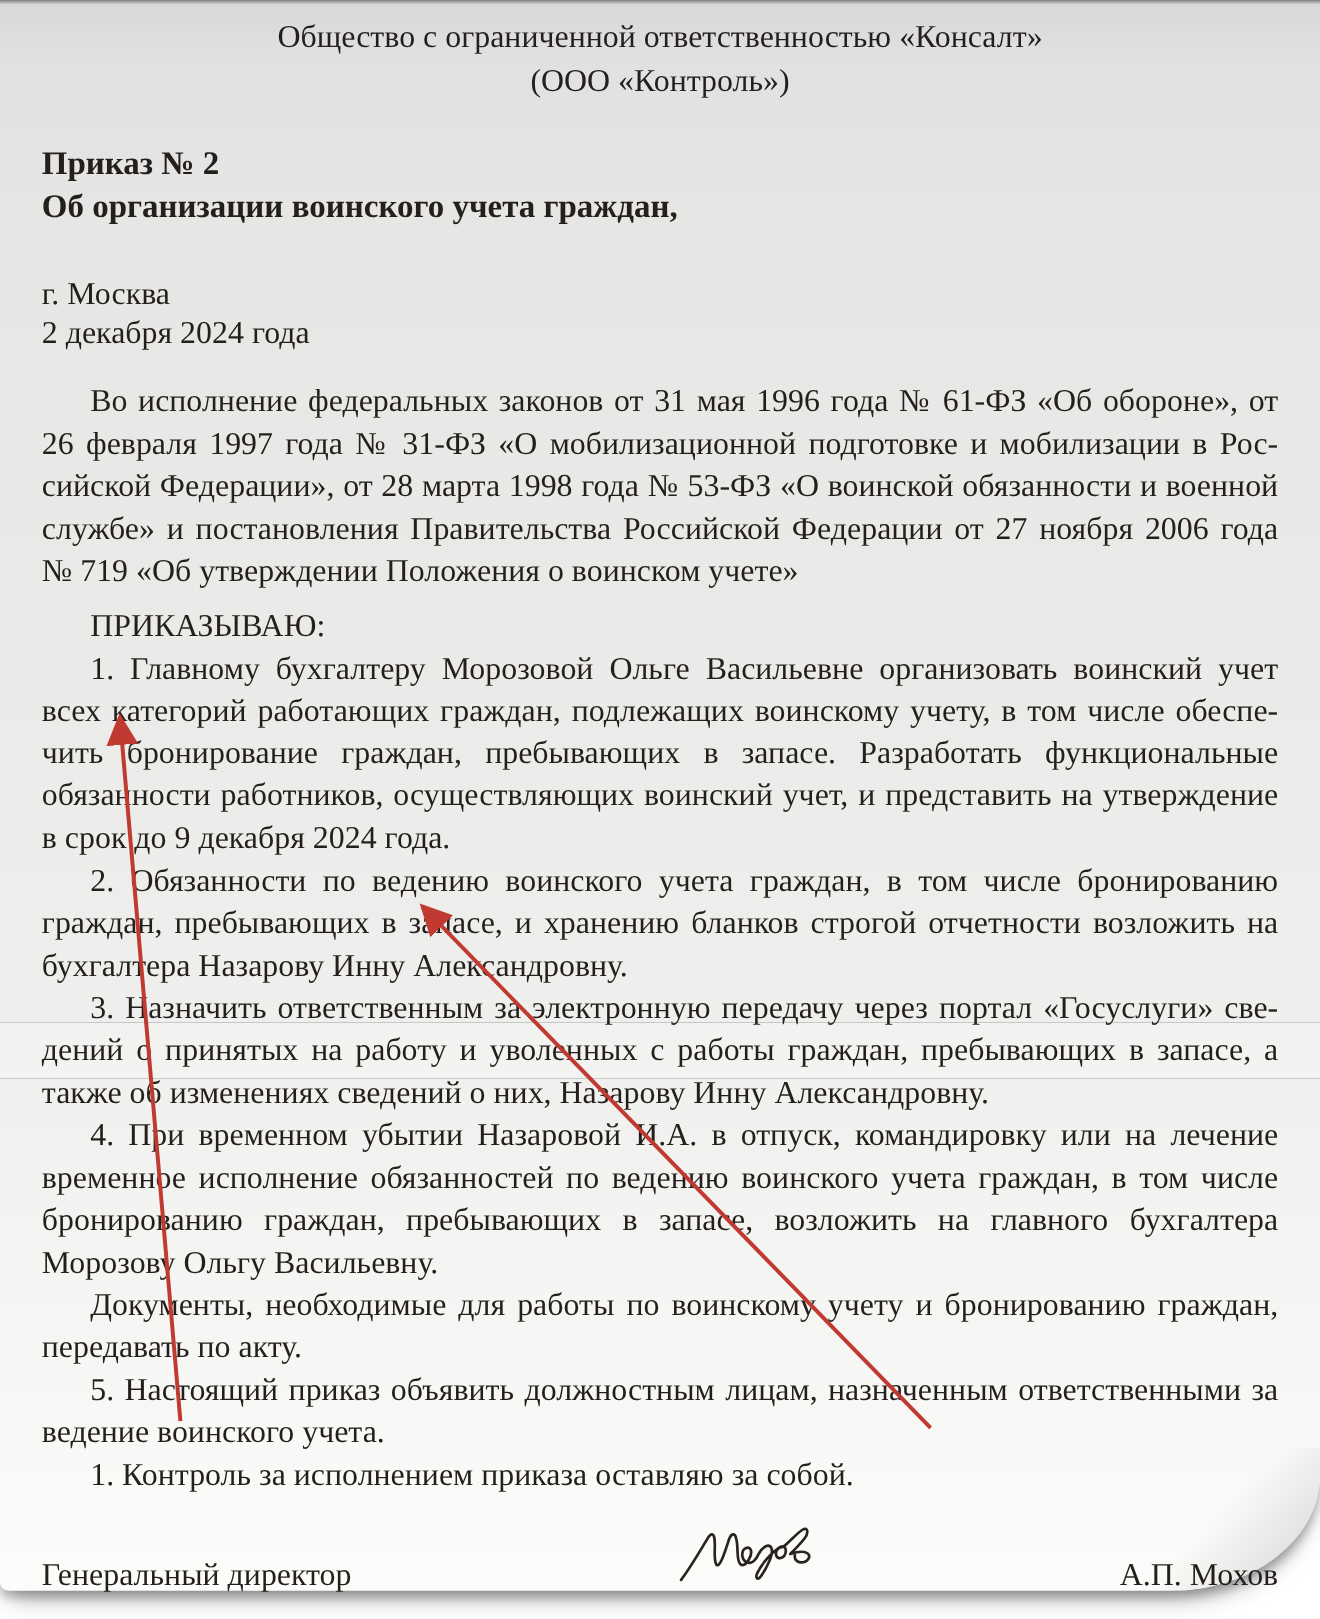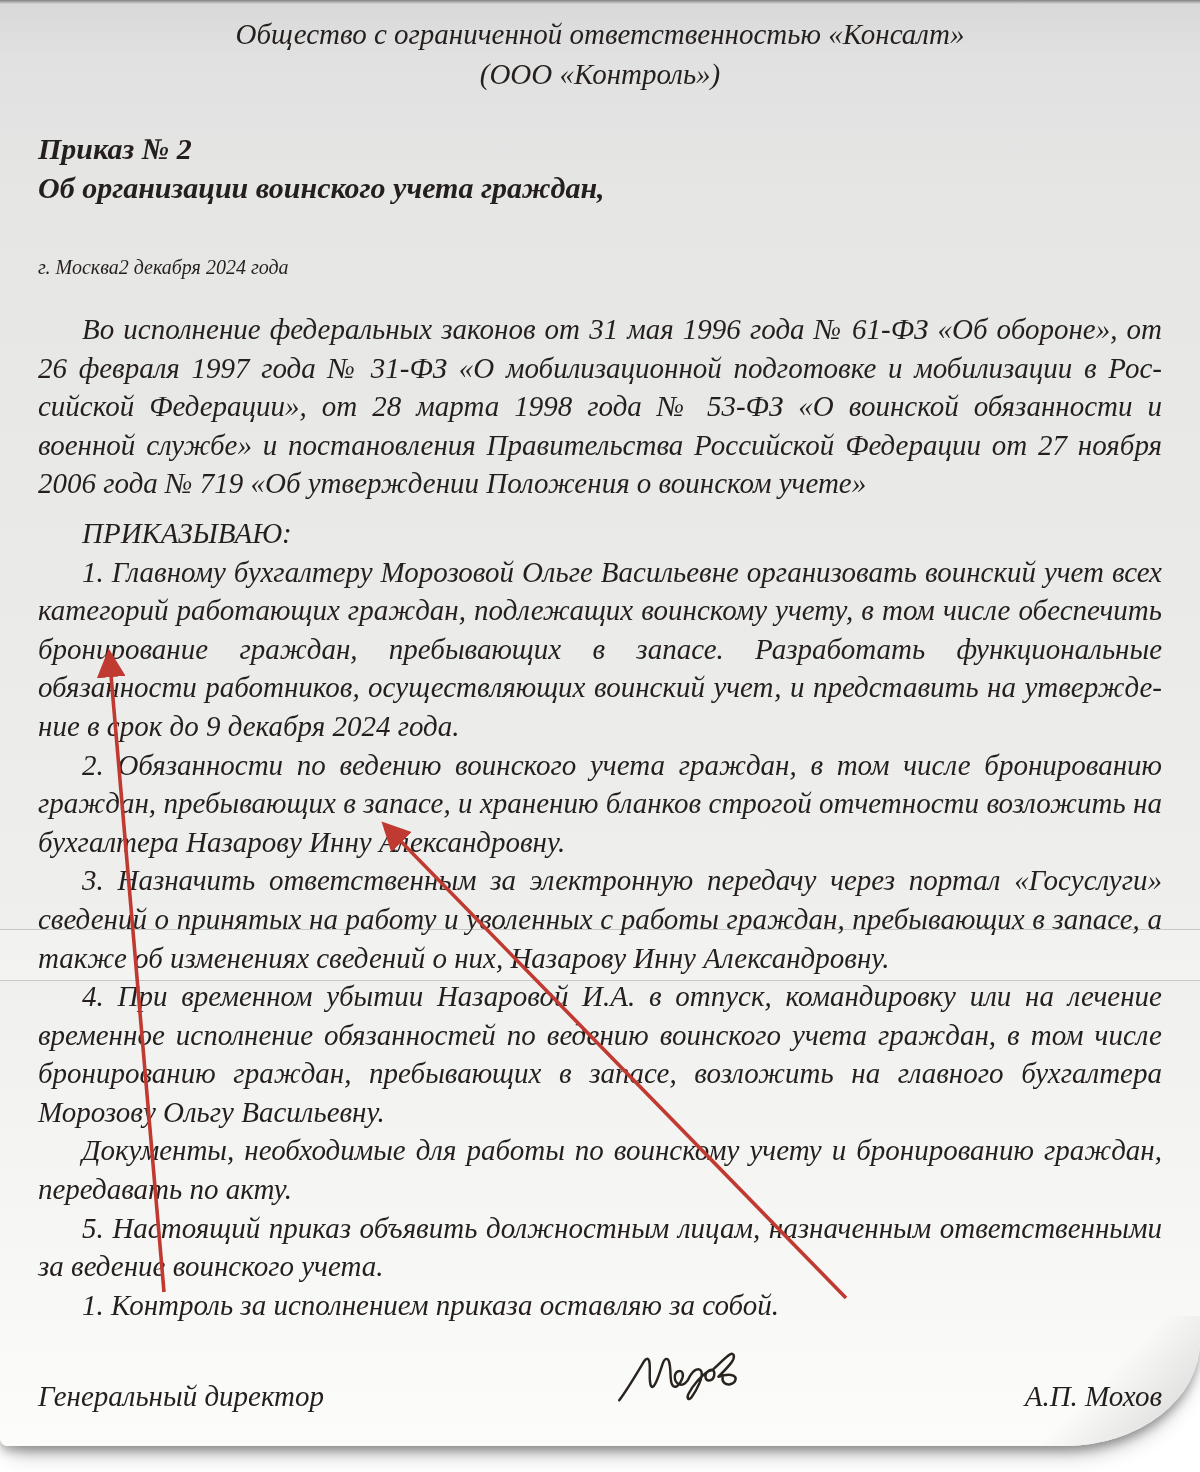--- a/index.html
+++ b/index.html
@@ -9,21 +9,20 @@
     width: 1200px;
     height: 1472px;
     overflow: hidden;
     font-family: "Liberation Serif", serif;
   }
   .stage {
     position: relative;
     width: 1200px;
     height: 1192px;
     background: #b91c1c;
-    font-style: italic;
   }
   
   .paper {
     position: absolute;
     left: 0; top: 0;
     width: 1200px;
     height: 1446px;
     background: linear-gradient(180deg,
       #d8d8d8 0%, #e1e1e1 4%, #e6e6e5 14%,
       #eaeae9 40%, #efefee 65%, #f6f6f5 85%, #fcfcfb 100%);
@@ -71,22 +70,23 @@
   .order-title {
     margin-top: 35px;
     text-align: left;
     font-weight: bold;
     font-size: 30px;
     line-height: 39px;
   }
   .meta-row {
     margin-top: 42px;
     display: flex;
-    font-size: 20px;
+    font-size: 29px;
     line-height: 36px;
+    flex-direction: column;
   }
   .bodytext p {
     margin: 0;
     font-size: 29px;
     line-height: 38.6px;
     text-align: justify;
     text-indent: 44px;
     hyphens: manual;
   }
   p.preamble { margin-top: 25px; }

